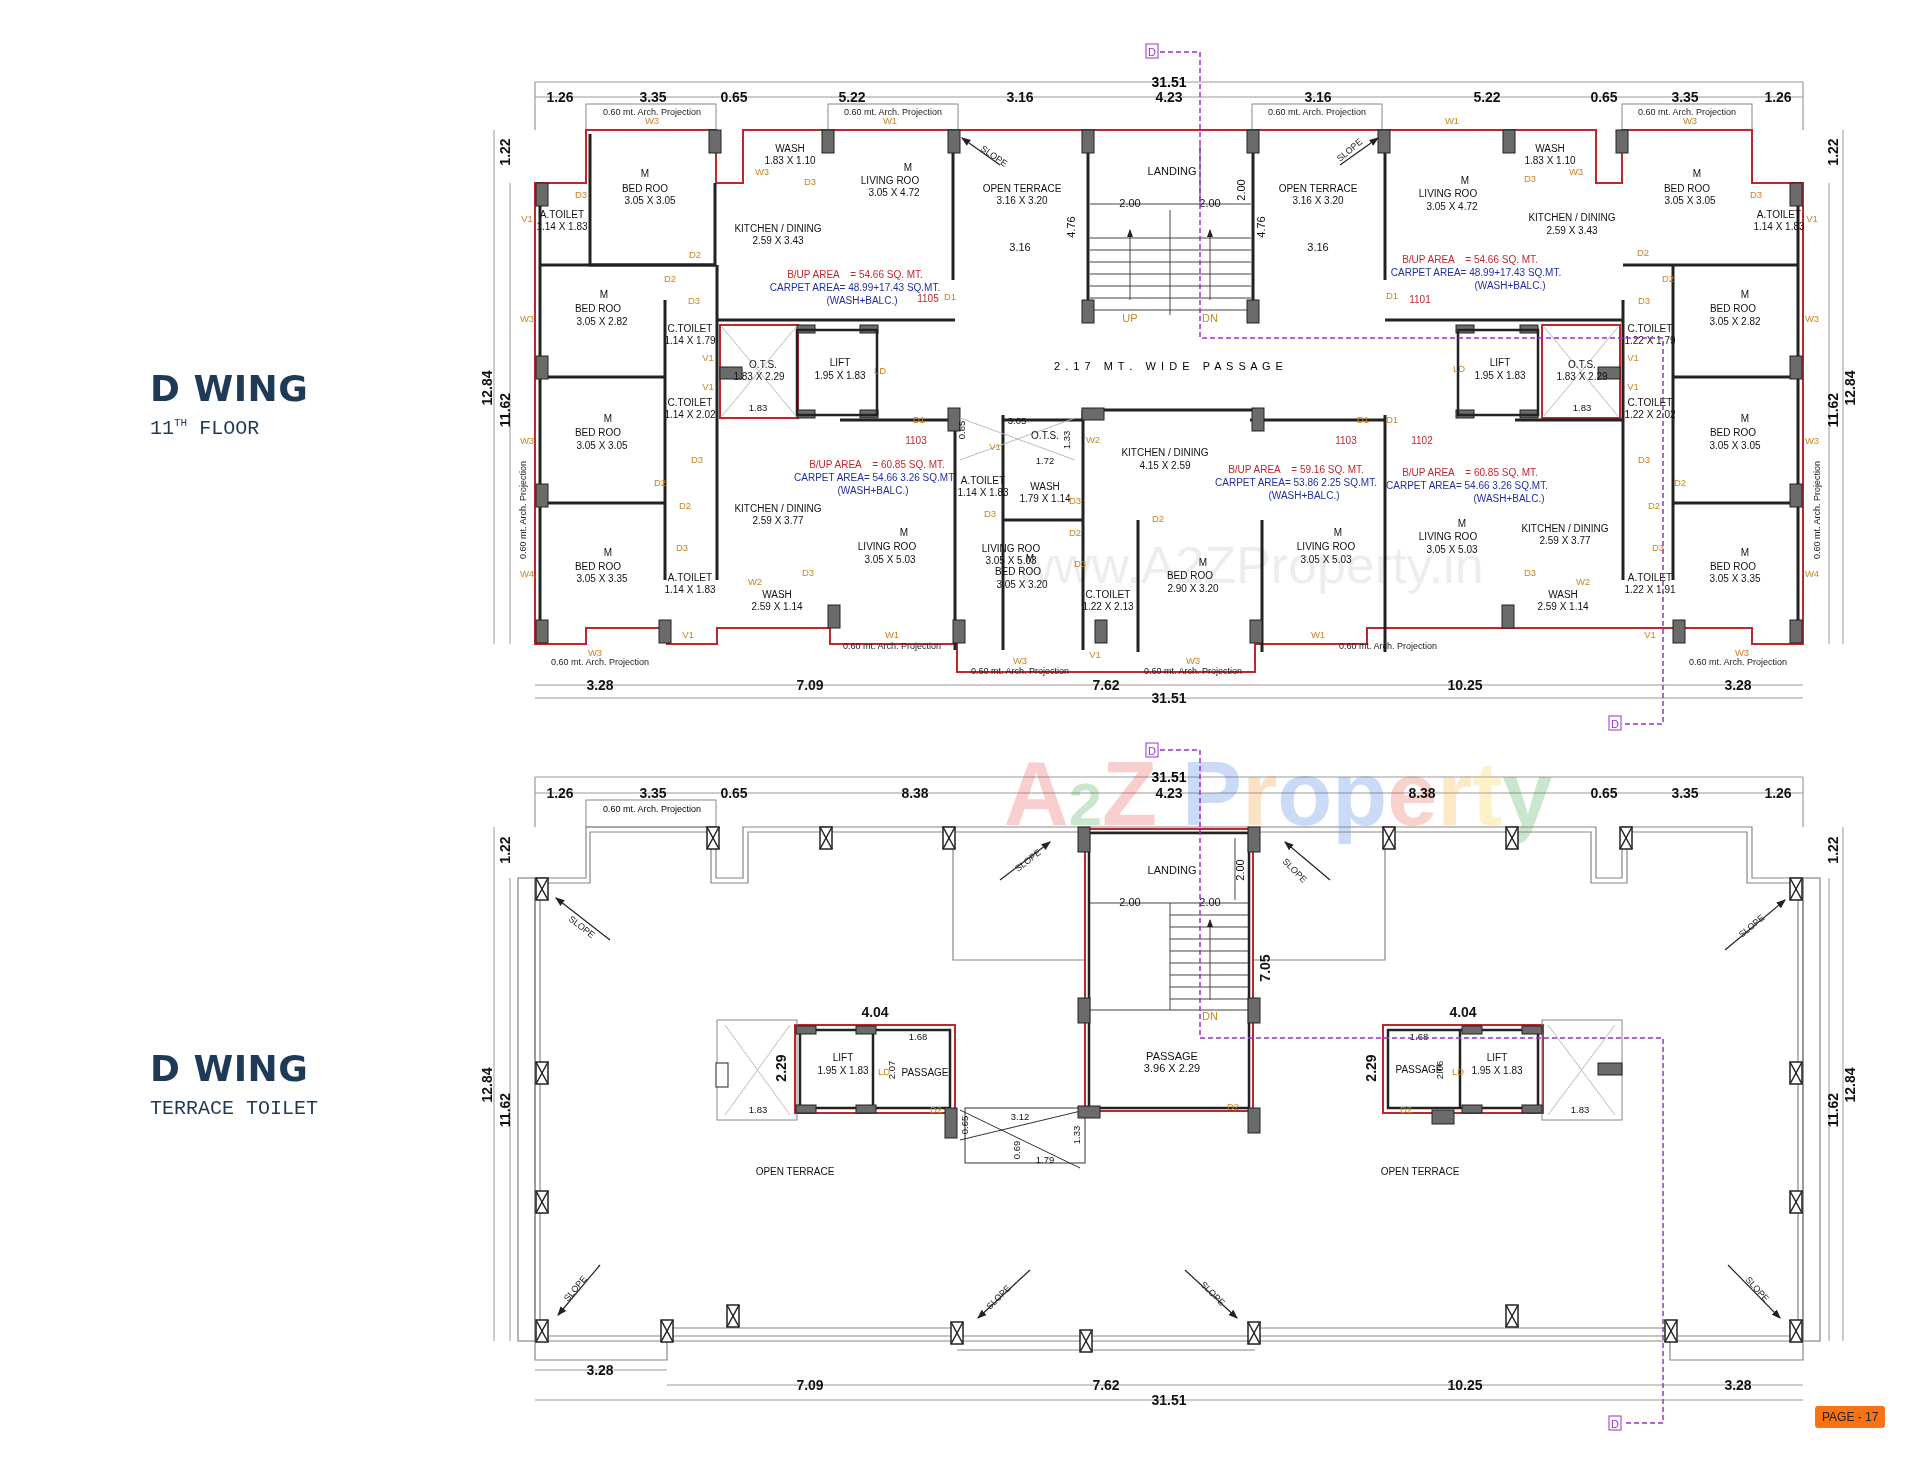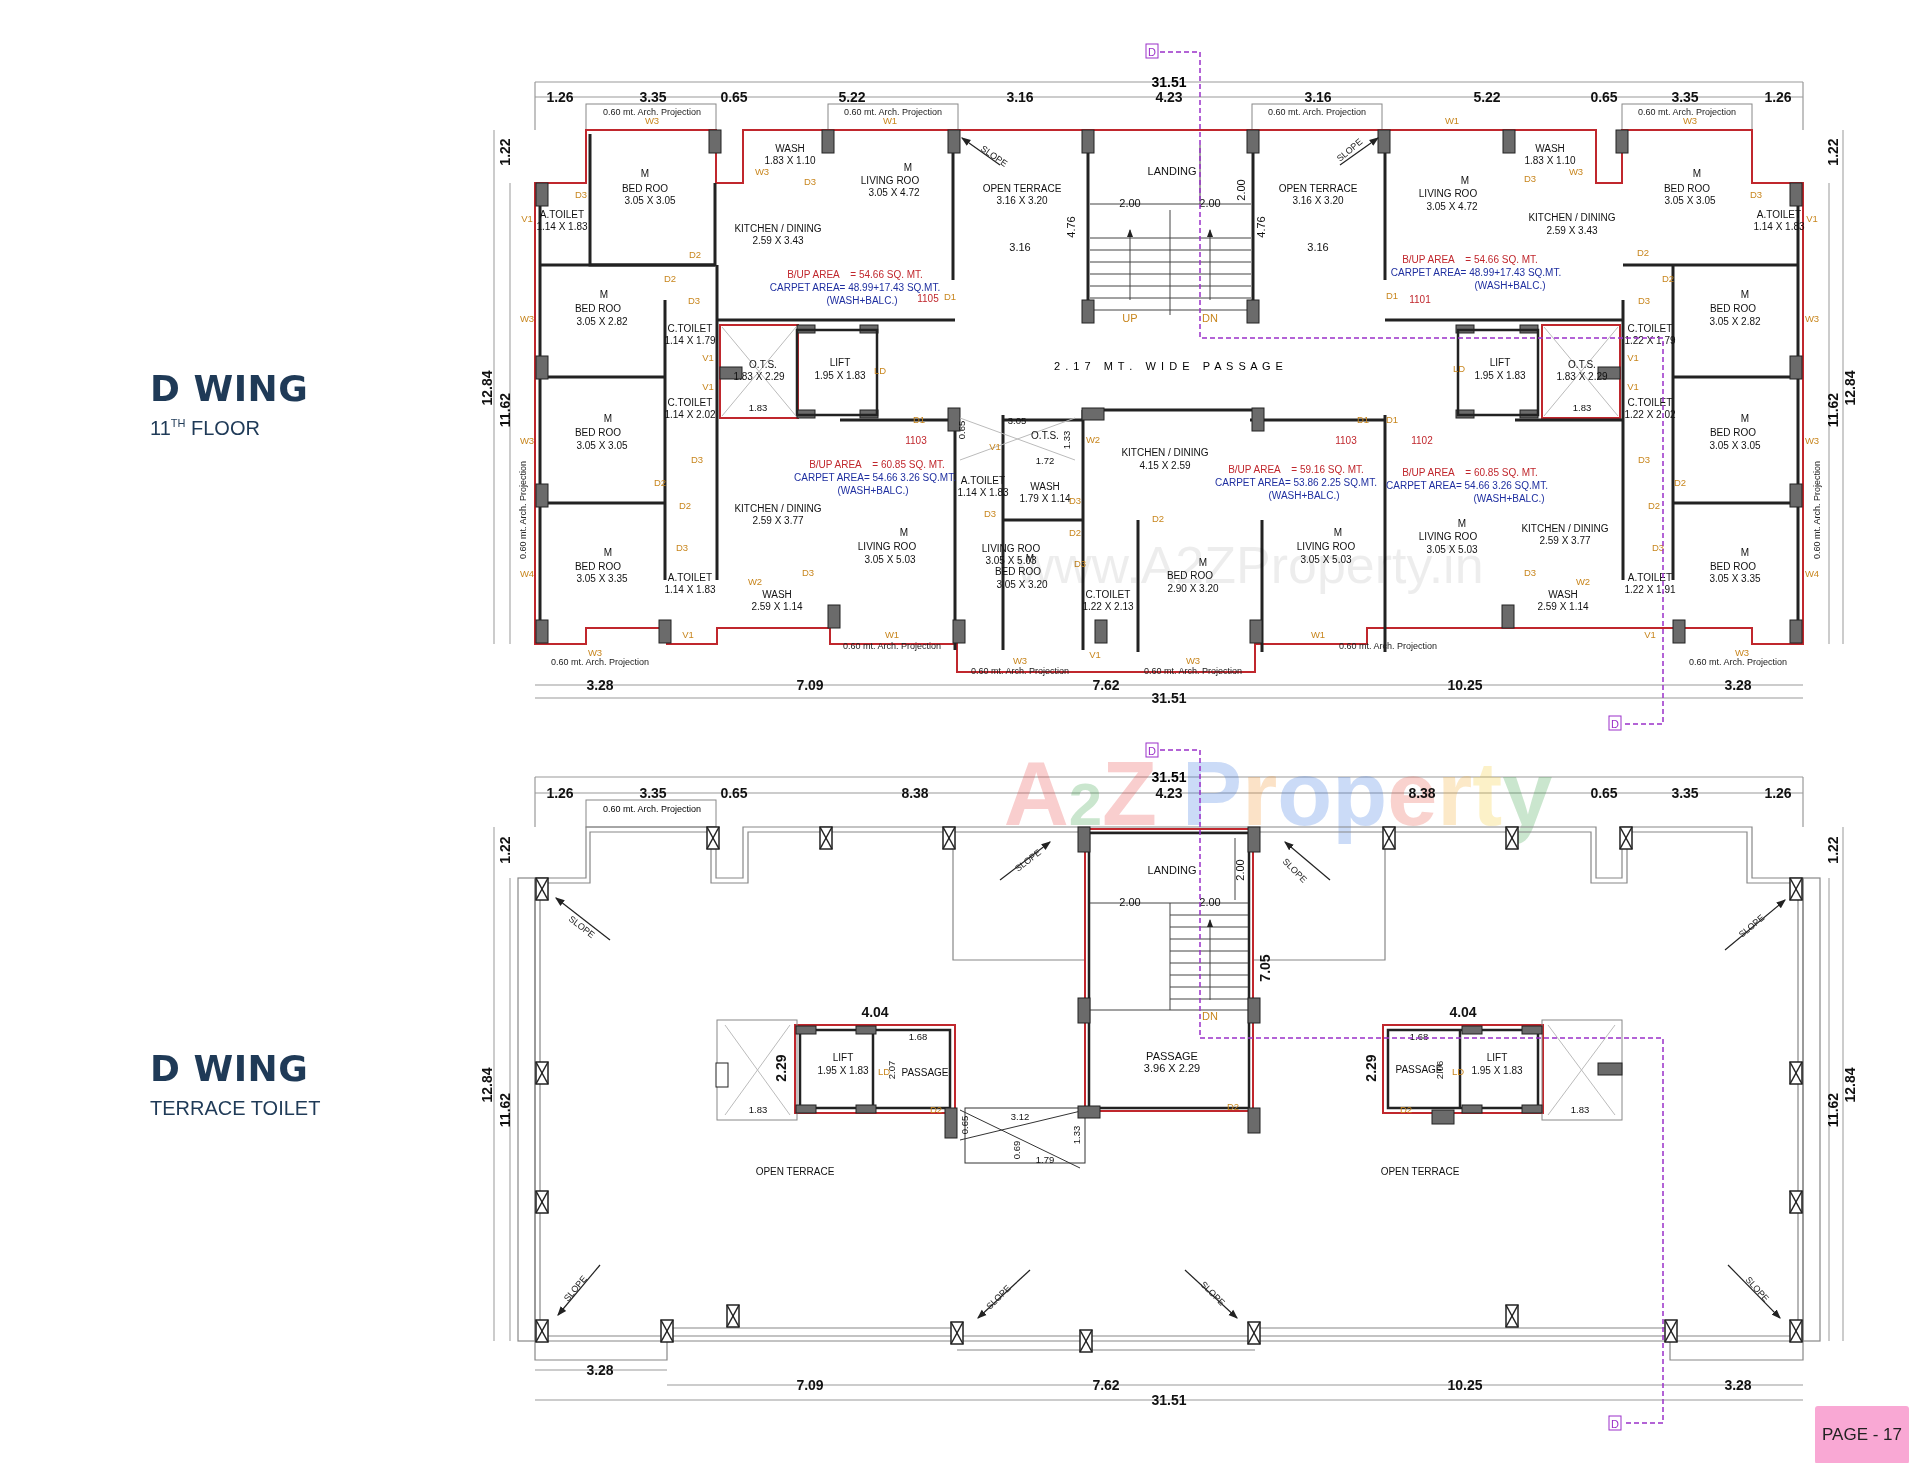--- a/index.html
+++ b/index.html
@@ -1,23 +1,23 @@
 <!DOCTYPE html>
 <html><head>
 <meta charset="utf-8">
 <style>
   html,body{margin:0;padding:0;background:#fff;}
   body{width:1920px;height:1463px;position:relative;overflow:hidden;font-family:"Liberation Sans",sans-serif;}
   .title-block{position:absolute;left:150px;width:210px;text-align:left;color:#1f3a57;}
   .title-block .wing{font-size:36px;font-weight:bold;letter-spacing:0.5px;font-family:"DejaVu Sans",sans-serif;}
-  .title-block .floor{font-size:20px;margin-top:8px;font-family:Liberation Sans, sans-serif;}
+  .title-block .floor{font-size:20px;margin-top:8px;font-family:Liberation Mono, monospace;}
   .title-block sup{font-size:11px;}
   svg{position:absolute;left:0;top:0;}
   svg text{font-family:"Liberation Sans",sans-serif;}
-  .page-badge{position:absolute;left:1815px;top:1406px;background:#f9a8d4;color:#222;font-size:17px;padding:19px 7px;border-radius:3px;font-family:"Liberation Sans",sans-serif;}
+  .page-badge{position:absolute;left:1815px;top:1406px;background:#f97316;color:#222;font-size:12px;padding:4px 7px;border-radius:3px;font-family:"Liberation Sans",sans-serif;}
 </style>
 </head>
 <body>
 
 <div class="title-block" style="top:368px;">
   <div class="wing">D WING</div>
   <div class="floor"><span>11</span><sup>TH</sup><span> FLOOR</span></div>
 </div>
 <div class="title-block" style="top:1048px;">
   <div class="wing">D WING</div>

